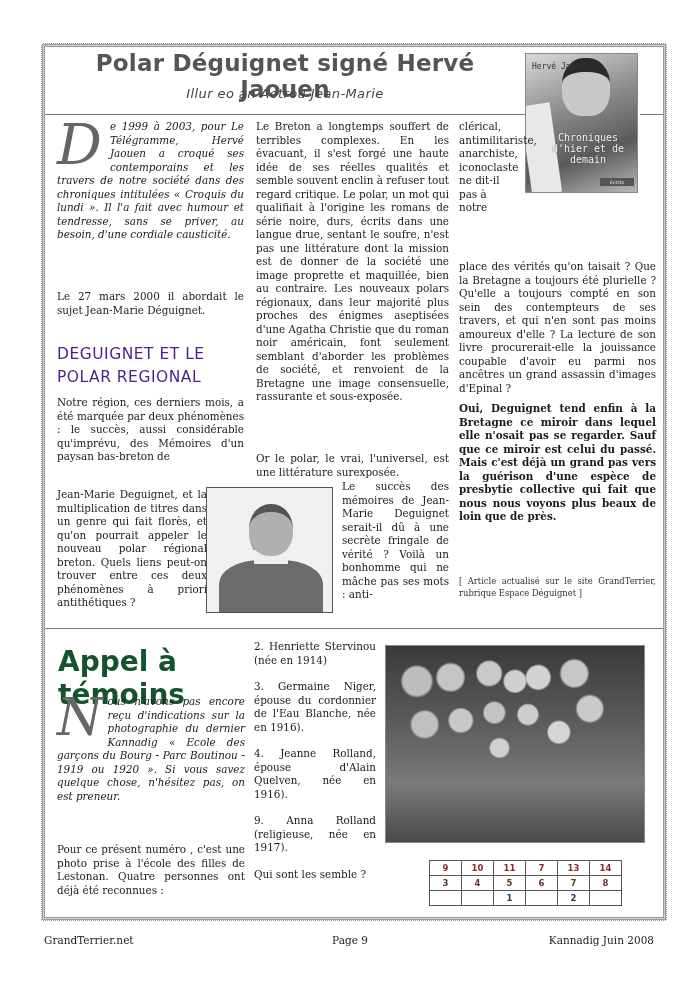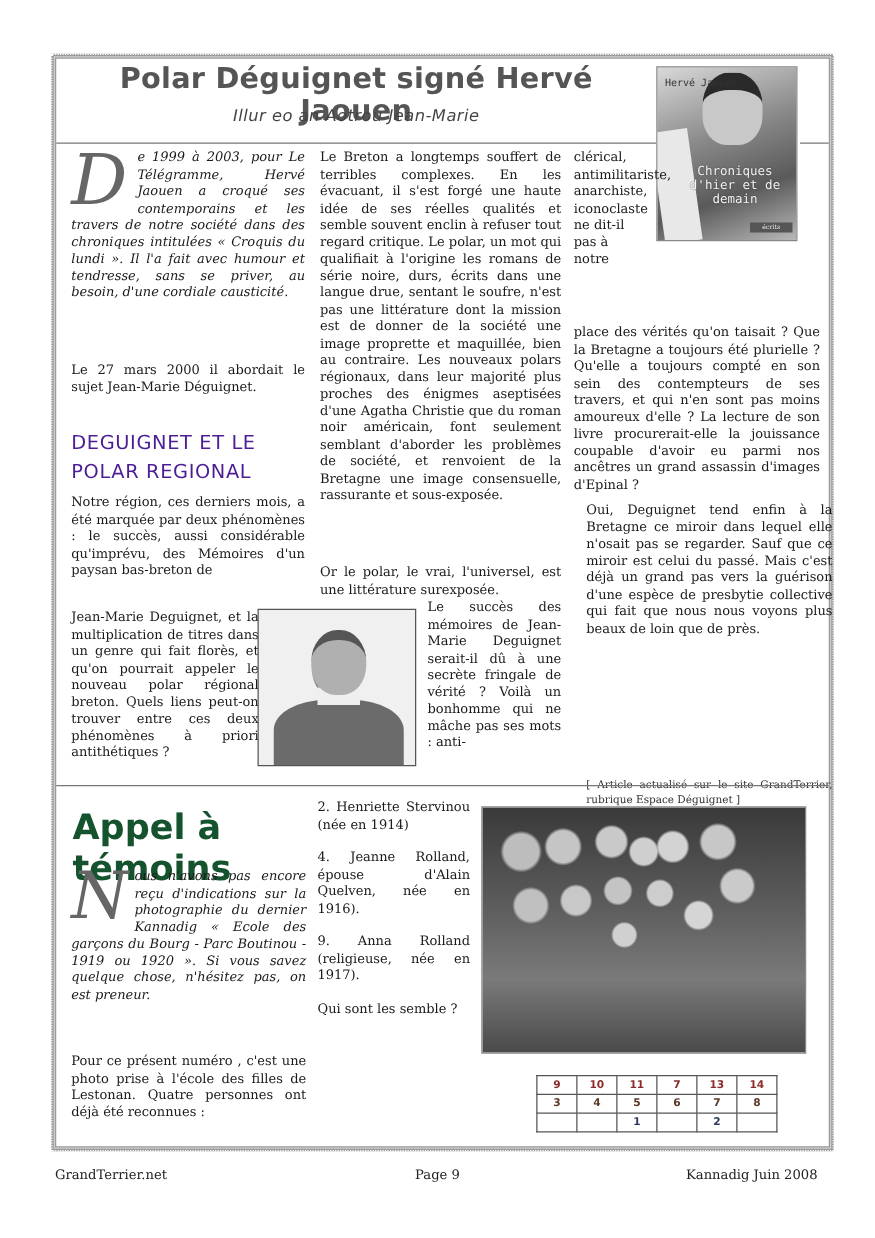--- a/index.html
+++ b/index.html
@@ -64,22 +64,22 @@
   .portrait .head { position: absolute; left: 42px; top: 16px; width: 44px; height: 52px; border-radius: 48% 48% 45% 45%; background: #b0b0b0; border-top: 8px solid #555; }
   .portrait .collar { position: absolute; left: 47px; top: 62px; width: 34px; height: 14px; background: #efefef; }
   .portrait .coat { position: absolute; left: 12px; top: 72px; width: 104px; height: 60px; border-radius: 40% 40% 0 0; background: #6b6b6b; }
 
   .col2a { position: absolute; left: 256px; top: 120px; width: 193px; }
   .col2b { position: absolute; left: 256px; top: 452px; width: 193px; }
   .col2c { position: absolute; left: 342px; top: 480px; width: 107px; }
 
   .col3a { position: absolute; left: 459px; top: 120px; width: 58px; }
   .col3b { position: absolute; left: 459px; top: 260px; width: 197px; }
-  .col3c { position: absolute; left: 469px; top: 402px; width: 197px; }
-  .note { position: absolute; left: 469px; top: 575px; width: 197px; font-size: 8.4px; line-height: 12px; color: #333; text-align: justify; margin-top: 46px; }
+  .col3c { position: absolute; left: 459px; top: 402px; width: 197px; font-weight: bold; }
+  .note { position: absolute; left: 459px; top: 575px; width: 197px; font-size: 8.4px; line-height: 12px; color: #333; text-align: justify; }
 
   .appel {
     position: absolute; left: 58px; top: 645px; width: 190px;
     font-family: "DejaVu Sans", sans-serif; font-weight: bold; font-size: 28px; color: #14532d;
   }
   .col4a { position: absolute; left: 57px; top: 695px; width: 188px; }
   .dropcap2 { float: left; font-style: italic; font-size: 52px; line-height: 44px; color: #666; margin: 0 5px 0 0; }
   .col4b { position: absolute; left: 57px; top: 843px; width: 188px; }
 
   .col5 { position: absolute; left: 254px; top: 640px; width: 122px; }
@@ -162,20 +162,21 @@
 
 <div class="appel">Appel à témoins</div>
 <div class="col4a p it">
   <span class="dropcap2">N</span>
   <span>ous n'avons pas encore reçu d'indications sur la photographie du dernier Kannadig « Ecole des garçons du Bourg - Parc Boutinou - 1919 ou 1920 ». Si vous savez quelque chose, n'hésitez pas, on est preneur.</span>
 </div>
 <div class="col4b p">Pour ce présent numéro , c'est une photo prise à l'école des filles de Lestonan. Quatre personnes ont déjà été reconnues :</div>
 
 <div class="col5">
   <div class="p">2. Henriette Stervinou (née en 1914)</div>
+  <div class="p">3. Germaine Niger, épouse du cordonnier de l'Eau Blanche, née en 1916).</div>
   <div class="p">4. Jeanne Rolland, épouse d'Alain Quelven, née en 1916).</div>
   <div class="p">9. Anna Rolland (religieuse, née en 1917).</div>
   <div class="p" style="text-align:left;">Qui sont les semble ?</div>
 </div>
 
 <div class="photo"></div>
 
 <table class="grid">
   <tbody>
       <tr>

